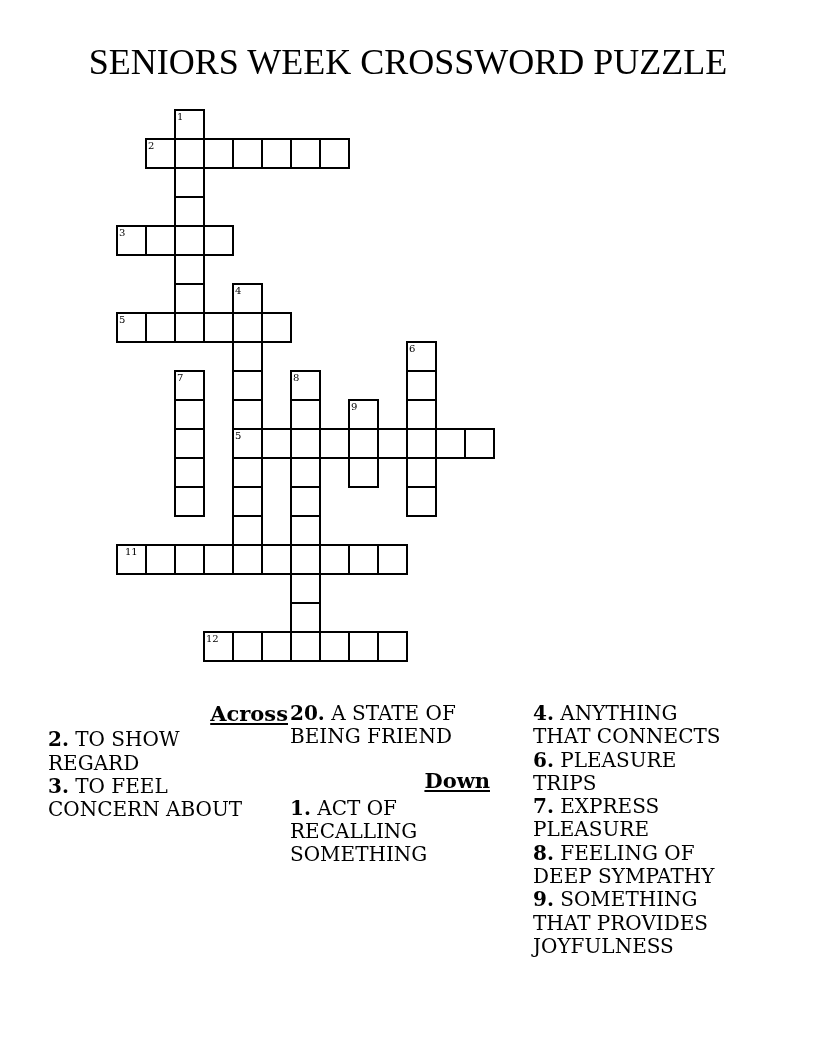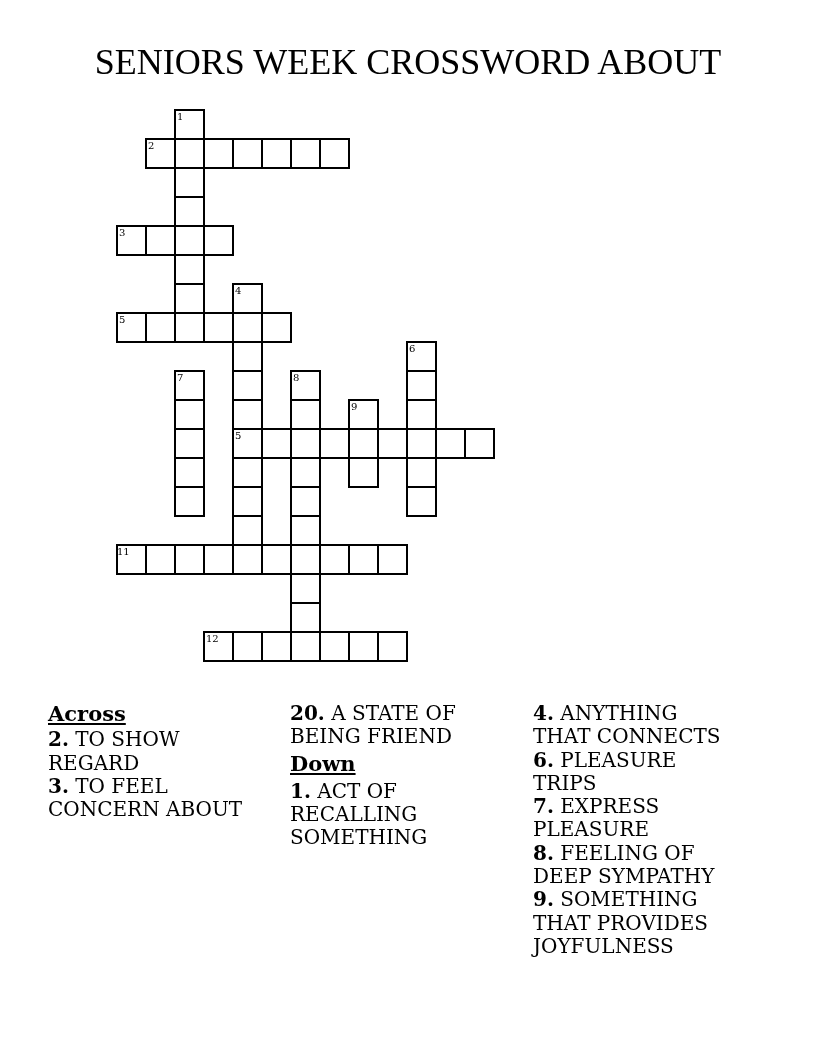--- a/index.html
+++ b/index.html
@@ -57,30 +57,31 @@
   .col-0 { left: 48px;  width: 240px; }
   .col-1 { left: 290px; width: 200px; }
   .col-2 { left: 533px; width: 210px; }
   .clue-heading {
     font-size: 21px;
     font-weight: bold;
     text-decoration: underline;
     text-decoration-thickness: 2px;
     text-underline-offset: 2px;
     margin: 0 0 3px 0;
-  }
-  .clue-heading.mid { margin-top: 3px; margin-bottom: 5px; }
+    text-align: right;
+  }
+  .clue-heading.mid { margin-top: 20px; margin-bottom: 5px; }
   .clue { margin: 0; }
   .clue .num { font-weight: bold; }
 </style>
 </head>
 <body>
 
 <div class="page">
-  <h1 class="title">SENIORS WEEK CROSSWORD ABOUT</h1>
+  <h1 class="title">SENIORS WEEK CROSSWORD PUZZLE</h1>
 
   <div class="grid">
       <div class="cell" style="left: 57px; top: -1px;"></div>
       <div class="cell" style="left: 57px; top: 28px;"></div>
       <div class="cell" style="left: 57px; top: 57px;"></div>
       <div class="cell" style="left: 57px; top: 86px;"></div>
       <div class="cell" style="left: 57px; top: 115px;"></div>
       <div class="cell" style="left: 57px; top: 144px;"></div>
       <div class="cell" style="left: 57px; top: 173px;"></div>
       <div class="cell" style="left: 57px; top: 202px;"></div>
@@ -164,21 +165,21 @@
       <span class="cellnum" style="left: 60px; top: 2px;">1</span>
       <span class="cellnum" style="left: 31px; top: 31px;">2</span>
       <span class="cellnum" style="left: 2px; top: 118px;">3</span>
       <span class="cellnum" style="left: 118px; top: 176px;">4</span>
       <span class="cellnum" style="left: 2px; top: 205px;">5</span>
       <span class="cellnum" style="left: 292px; top: 234px;">6</span>
       <span class="cellnum" style="left: 60px; top: 263px;">7</span>
       <span class="cellnum" style="left: 176px; top: 263px;">8</span>
       <span class="cellnum" style="left: 234px; top: 292px;">9</span>
       <span class="cellnum" style="left: 118px; top: 321px;">5</span>
-      <span class="cellnum" style="left: 0; top: 437px;">11</span>
+      <span class="cellnum" style="left: 8px; top: 437px;">11</span>
       <span class="cellnum" style="left: 89px; top: 524px;">12</span>
     </div>
 
   <div class="clues-section">
     <div class="clue-col col-0">
         <div class="clue-heading">Across</div>
         <p class="clue"><span class="num">2.</span><span> TO SHOW<br>REGARD</span></p>
         <p class="clue"><span class="num">3.</span><span> TO FEEL<br>CONCERN ABOUT</span></p>
       </div>
     <div class="clue-col col-1">

